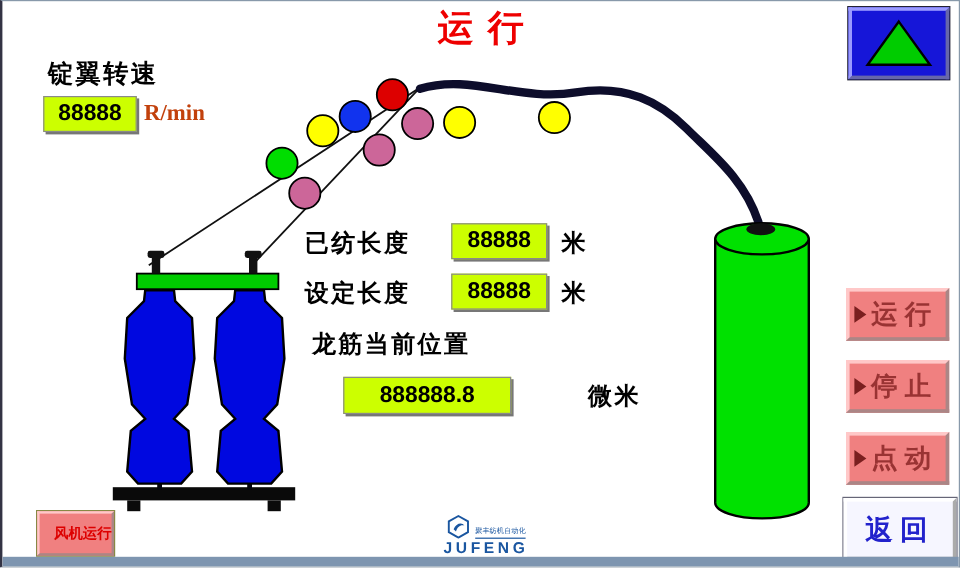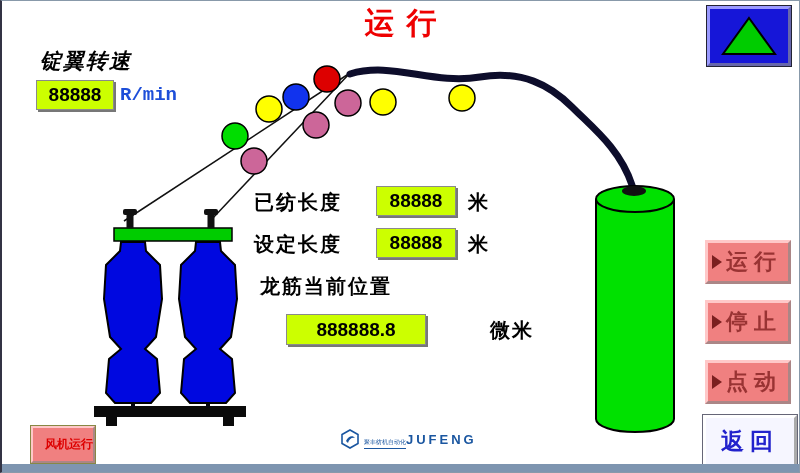--- a/index.html
+++ b/index.html
@@ -7,21 +7,21 @@
     position:relative;width:800px;height:473px;background:#ffffff;
     font-family:"Liberation Sans",sans-serif;overflow:hidden;
     border:1px solid #8899aa;box-sizing:border-box;border-left:2px solid #334;
   }
   .abs{position:absolute;}
   #title{
     left:0;right:0;top:2px;text-align:center;color:#ee0000;
     font-size:30px;font-weight:bold;letter-spacing:12px;text-indent:12px;
   }
   .cnlabel{font-weight:bold;color:#000;font-size:20px;letter-spacing:2px;}
-  .unit{font-weight:bold;color:#1d4ed8;font-size:19px;font-family:Liberation Mono, monospace;}
+  .unit{font-weight:bold;color:#c2410c;font-size:19px;font-family:Liberation Serif, serif;}
   .valuebox{
     background:#ccff00;border:1px solid #8a8a8a;box-shadow:2px 2px 0 #777;
     display:flex;align-items:center;justify-content:center;
     font-weight:bold;font-size:19px;color:#000;
   }
   .hmi-btn{
     left:703px;width:86px;height:44px;background:#f08080;
     border:3px outset #ffc8c8;color:#993333;font-size:22px;font-weight:bold;
     display:flex;align-items:center;justify-content:flex-start;
     padding-left:4px;box-sizing:border-box;cursor:pointer;
@@ -43,21 +43,21 @@
     border:2px outset #ffc8c8;box-shadow:0 0 0 1px #884;
     color:#dd0000;font-size:12px;font-weight:bold;
     display:flex;align-items:center;justify-content:flex-end;cursor:pointer;
   }
   #up-btn{
     right:8px;top:5px;width:78px;height:54px;background:#1616d8;
     border:3px outset #9a9aff;box-shadow:0 0 0 1px #223;
     display:flex;align-items:center;justify-content:center;cursor:pointer;
   }
   #logo{
-    left:338px;top:428px;width:130px;display:flex;
+    left:338px;top:428px;width:130px;display:flex;flex-direction:column;
     align-items:center;color:#1a56a0;
   }
   #logo .row1{display:flex;align-items:flex-end;gap:4px;}
   #logo .sub{font-size:6px;color:#1a56a0;white-space:nowrap;border-bottom:1px solid #1a56a0;padding-bottom:1px;}
   #logo .brand{font-size:13px;font-weight:bold;letter-spacing:3px;}
   #bottom-bar{left:0;right:0;bottom:0;height:8px;background:#7e95b0;}
 </style>
 </head>
 <body>
 
@@ -115,21 +115,21 @@
   </svg>
 
   <div id="title" class="abs">运行</div>
 
   <div id="up-btn" class="abs">
     <svg width="58" height="42" viewBox="0 0 58 42">
       <polygon points="29,3 55,39 3,39" fill="#00cc00" stroke="#000" stroke-width="2"></polygon>
     </svg>
   </div>
 
-  <div class="abs cnlabel" style="left:38px;top:46px;font-size:21px;font-style:italic;">锭翼转速</div>
+  <div class="abs cnlabel" style="left:38px;top:46px;font-size:21px;">锭翼转速</div>
   <div class="abs valuebox" style="left:34px;top:79px;width:76px;height:28px;">88888</div>
   <div class="abs unit" style="left:118px;top:83px;">R/min</div>
 
   <div class="abs cnlabel" style="left:252px;top:188px;">已纺长度</div>
   <div class="abs valuebox" style="left:374px;top:185px;width:78px;height:28px;">88888</div>
   <div class="abs cnlabel" style="left:466px;top:188px;">米</div>
 
   <div class="abs cnlabel" style="left:252px;top:230px;">设定长度</div>
   <div class="abs valuebox" style="left:374px;top:227px;width:78px;height:28px;">88888</div>
   <div class="abs cnlabel" style="left:466px;top:230px;">米</div>

